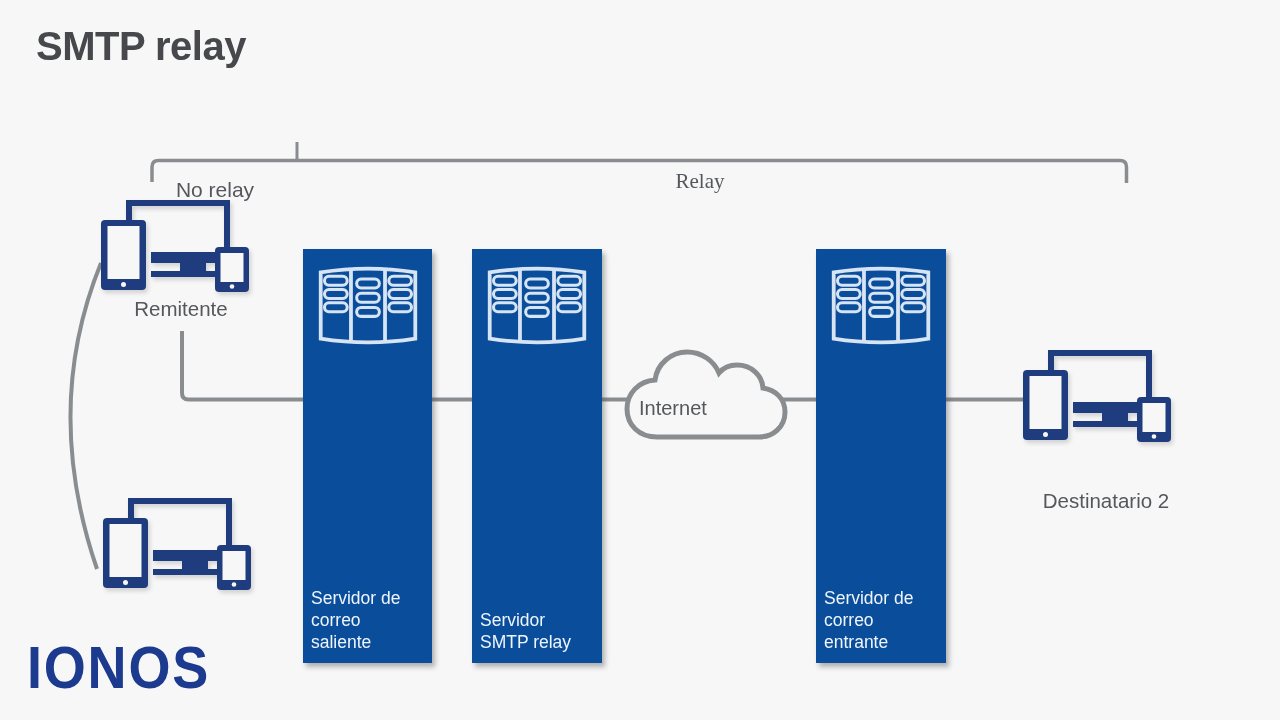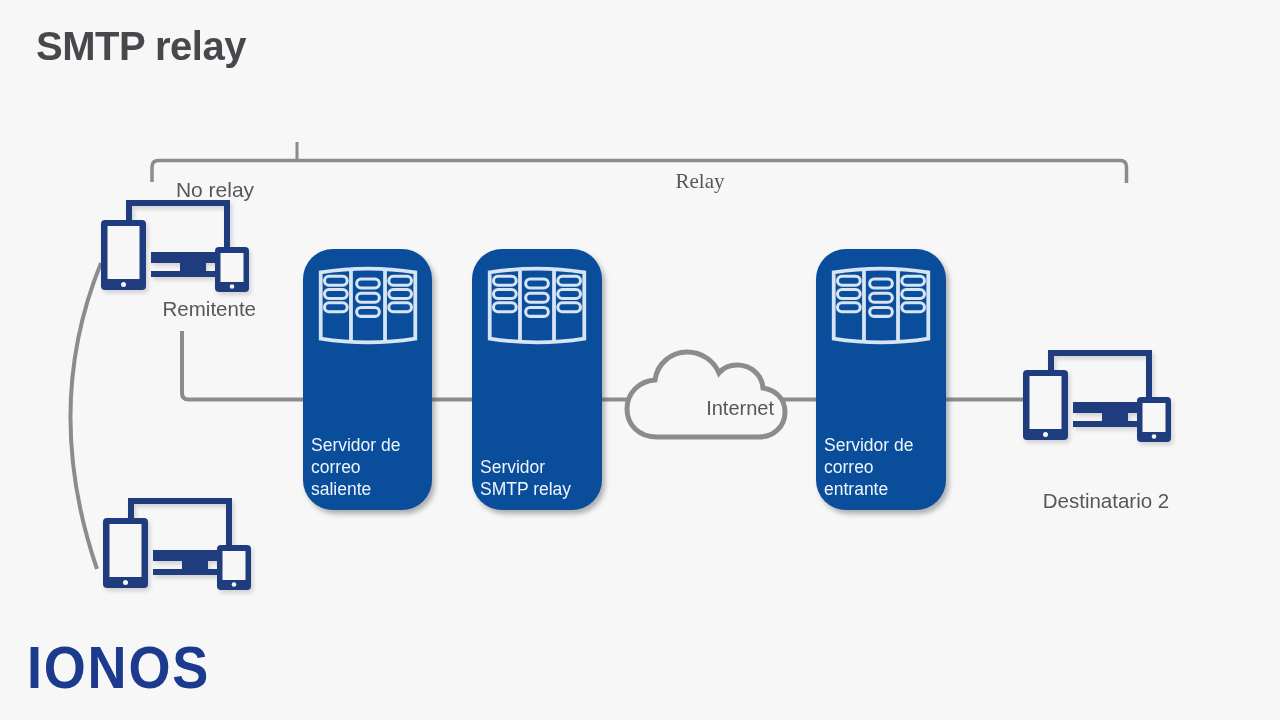--- a/index.html
+++ b/index.html
@@ -28,49 +28,48 @@
     color: var(--text-gray, #55575a);
     text-align: center;
     margin-top: 47px;
   }
   .lbl-no-relay { left: 150px; top: 131px; width: 130px; }
   .lbl-relay    { left: 640px; top: 122px; width: 120px; font-family: Liberation Serif, serif; }
 
   .lines-layer { left: 0; top: 0; z-index: 1; }
   .cloud-wrap  { left: 623px; top: 343px; z-index: 2; }
   .internet-label {
-    left: 624px; top: 397px; width: 150px; z-index: 3;
+    left: 639px; top: 397px; width: 150px; z-index: 3;
     font-size: 20px; color: var(--text-gray, #55575a);
-    text-align: right;
+    text-align: left;
   }
 
   .devices {
     z-index: 3;
     filter: drop-shadow(2px 3px 2px rgba(0,0,0,0.15));
   }
   .devices-remitente     { left: 99px;   top: 196px; }
   .devices-destinatario1 { left: 101px;  top: 494px; }
   .devices-destinatario2 { left: 1021px; top: 346px; }
 
   .node-label {
     z-index: 3;
     font-size: 20.5px;
     color: var(--text-gray, #55575a);
     text-align: center;
   }
-  .lbl-remitente     { left: 106px;  top: 297px; width: 150px; text-align: right; }
+  .lbl-remitente     { left: 106px;  top: 297px; width: 150px; }
   .lbl-destinatario1 { left: 98px;   top: 597px; width: 170px; }
   .lbl-destinatario2 { left: 1021px; top: 452px; width: 170px; margin-top: 37px; }
 
   .panel {
     z-index: 3;
-    width: 130px; height: 261px; top: 249px;
+    width: 130px; height: 414px; top: 249px;
     background: var(--panel-blue, #0a4e9b);
     box-shadow: 3px 4px 5px rgba(70,70,75,0.4);
-    border-radius: 30px;
   }
   .panel-1 { left: 303px; width: 129px; }
   .panel-2 { left: 472px; }
   .panel-3 { left: 816px; }
   .rack {
     display: block;
     margin: 13px auto 0;
   }
   .panel-label {
     position: absolute;

